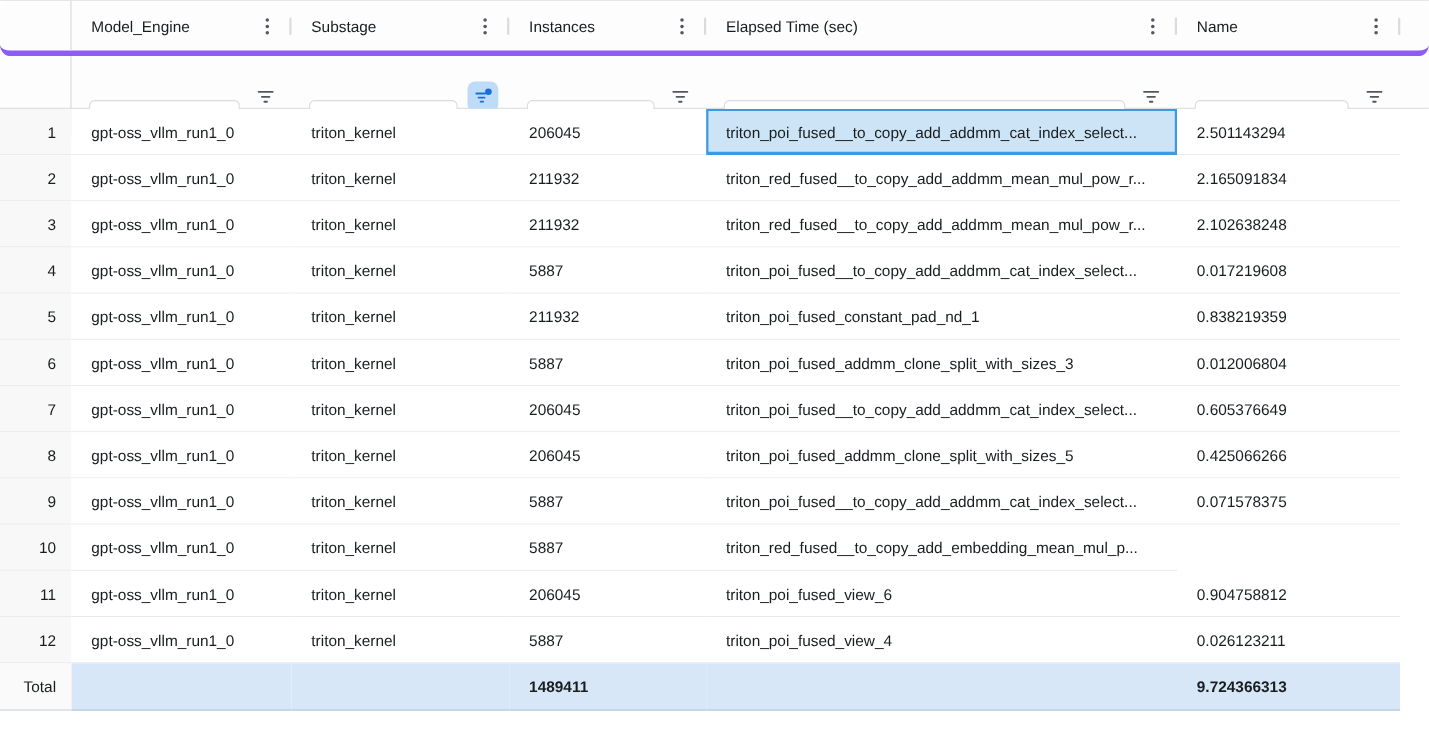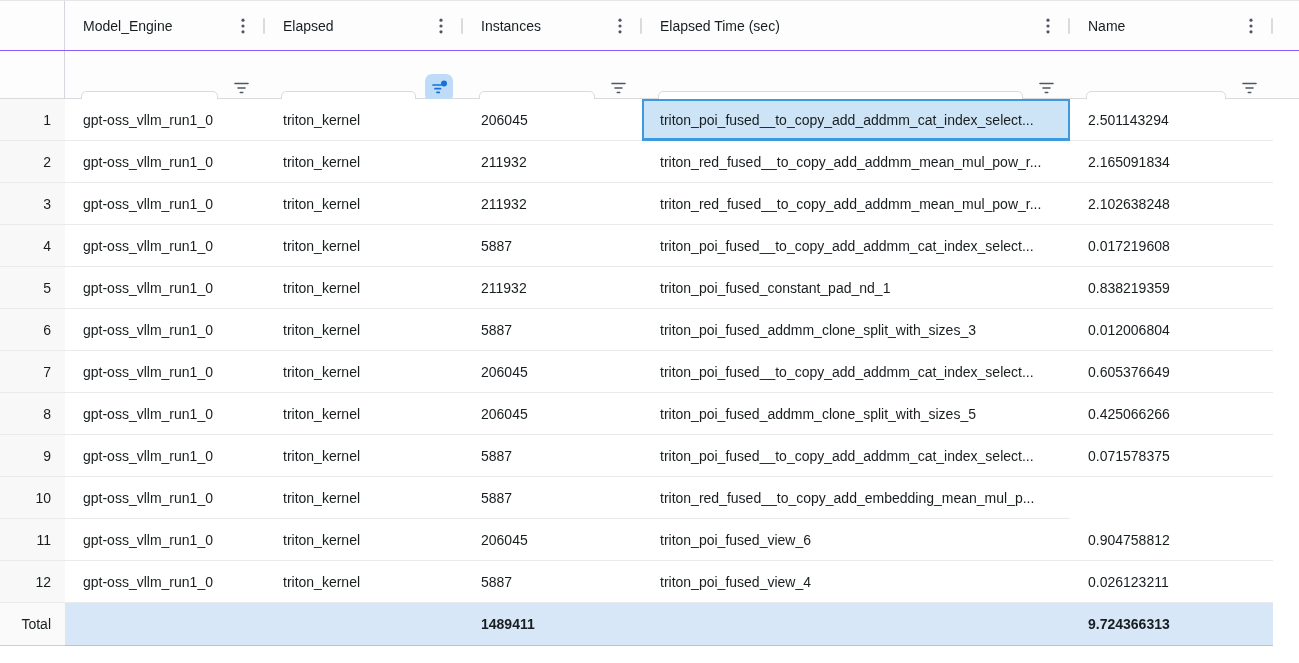--- a/index.html
+++ b/index.html
@@ -12,21 +12,21 @@
   }
   .grid { width:1299px; border-top:1px solid #e4e6e8; background:#fff; }
 
   
   .hrow, .frow, .brow {
     display:grid;
     grid-template-columns:65px 200px 198px 179px 428px 203px 1fr;
   }
 
   
-  .hrow { height:50px; border-bottom:1px solid #8b5cf6; background:#fdfdfe; }
+  .hrow { height:50px; border-bottom:5px solid #8b5cf6; background:#fdfdfe;border-radius:10px; }
   .hcell { position:relative; display:flex; align-items:center; padding-left:18px; }
   .hcell .hlabel { font-weight:500; font-size:14px; color:#181d1f; white-space:nowrap; }
   .menu-btn {
     margin-left:auto; margin-right:13px;
     width:18px; height:18px; display:flex; align-items:center; justify-content:center;
     background:none; border:none; cursor:pointer; flex:0 0 auto;
   }
   .hsep {
     position:absolute; right:0; top:50%; transform:translateY(-50%);
     width:2px; height:16px; background:#d9dcdf; border-radius:1px;
@@ -93,21 +93,21 @@
         <svg width="4" height="16" viewBox="0 0 4 16">
             <circle cx="2" cy="2.2" r="1.6" fill="#515760"></circle>
             <circle cx="2" cy="8" r="1.6" fill="#515760"></circle>
             <circle cx="2" cy="13.8" r="1.6" fill="#515760"></circle>
           </svg>
       </button>
       <span class="hsep"></span>
     </div>
 
     <div class="hcell">
-      <span class="hlabel">Elapsed</span>
+      <span class="hlabel">Substage</span>
       <button class="menu-btn">
         <svg width="4" height="16" viewBox="0 0 4 16">
             <circle cx="2" cy="2.2" r="1.6" fill="#515760"></circle>
             <circle cx="2" cy="8" r="1.6" fill="#515760"></circle>
             <circle cx="2" cy="13.8" r="1.6" fill="#515760"></circle>
           </svg>
       </button>
       <span class="hsep"></span>
     </div>
 

